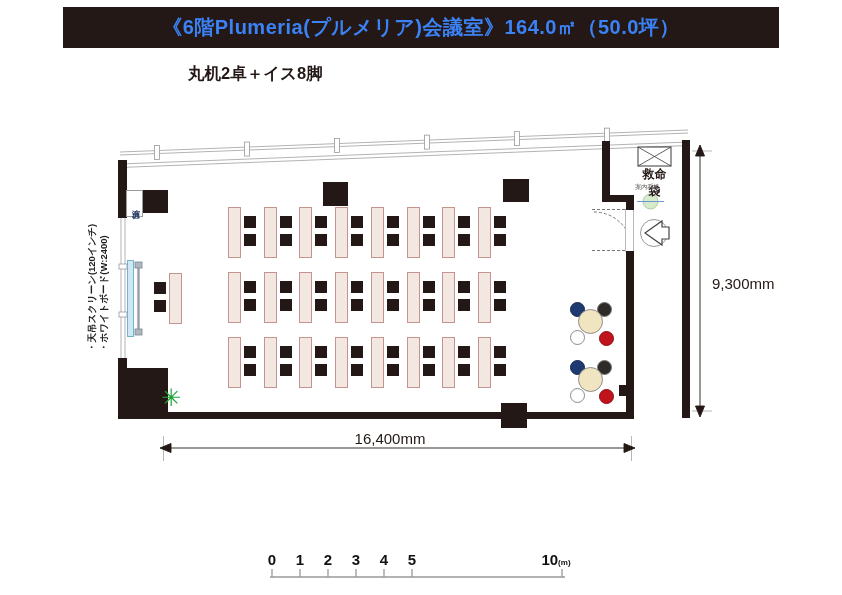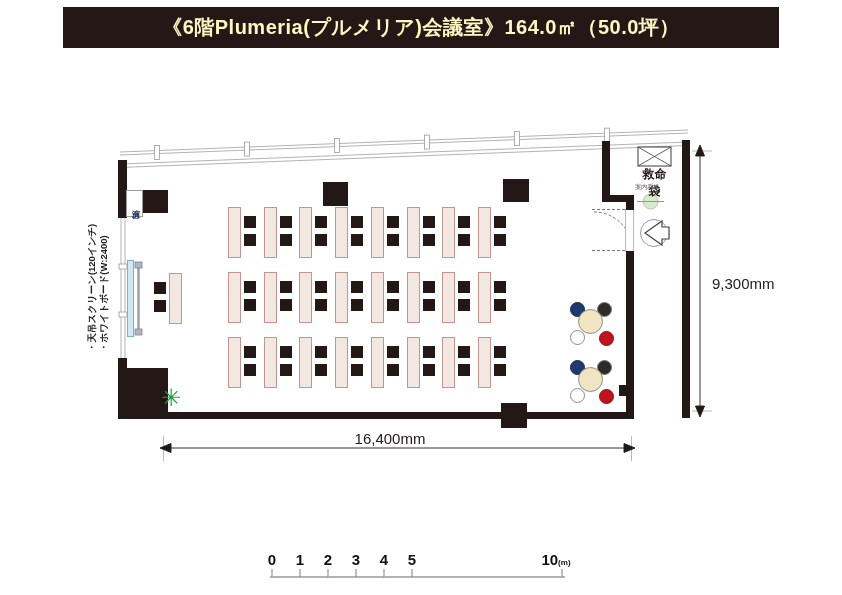--- a/index.html
+++ b/index.html
@@ -1,21 +1,21 @@
 <!DOCTYPE html>
 <html><head>
 <meta charset="utf-8">
 <style>
   html,body{margin:0;padding:0;background:#fff;}
   #stage{position:relative;width:842px;height:595px;background:#fff;overflow:hidden;
          font-family:"Liberation Sans","DejaVu Sans",sans-serif;color:#231815;}
   .abs{position:absolute;}
   #title-bar{left:63px;top:7px;width:716px;height:41px;background:#231815;
              display:flex;align-items:center;justify-content:center;}
-  #title-bar .t{color:#fef9c3;font-size:20px;font-weight:bold;letter-spacing:.5px;white-space:nowrap;}
+  #title-bar .t{color:#3b82f6;font-size:20px;font-weight:bold;letter-spacing:.5px;white-space:nowrap;}
   #equipment{left:106px;top:62px;font-size:16.5px;font-weight:bold;line-height:23px;white-space:nowrap;}
   #equipment .indent{padding-left:82px;}
   .wall{position:absolute;background:#231815;}
   .pillar{position:absolute;background:#231815;}
   .desk{position:absolute;background:#f3e7e2;border:1px solid #c5948e;box-sizing:border-box;}
   .chair{position:absolute;background:#231815;}
   .rtable{position:absolute;border-radius:50%;background:#f0e5c0;border:1px solid #8d8d8d;box-sizing:border-box;}
   .rchair{position:absolute;border-radius:50%;box-sizing:border-box;}
   #screen-bar{left:127px;top:260px;width:7px;height:77px;background:#cfe9f4;border:1px solid #74b2cf;box-sizing:border-box;}
   #lectern{left:126px;top:190px;width:17px;height:27px;background:#fff;border:1px solid #9a9a9a;
@@ -117,20 +117,21 @@
           <line x1="412" y1="569" x2="412" y2="577"></line>
           <line x1="562" y1="569" x2="562" y2="577"></line>
         </g>
     </g>
   </svg>
 
   <div id="title-bar" class="abs">
     <span class="t">《6階Plumeria(プルメリア)会議室》164.0㎡（50.0坪）</span>
   </div>
   <div id="equipment" class="abs">
+    <div class="indent">丸机2卓＋イス8脚</div>
   </div>
 
   <div id="plan-items">
       <div class="wall" style="left: 118px; top: 160px; width: 9px; height: 58px;"></div>
       <div class="wall" style="left: 118px; top: 358px; width: 9px; height: 54px;"></div>
       <div class="wall" style="left: 118px; top: 368px; width: 50px; height: 44px;"></div>
       <div class="wall" style="left: 118px; top: 412px; width: 516px; height: 7px;"></div>
       <div class="wall" style="left: 602px; top: 141px; width: 8px; height: 57px;"></div>
       <div class="wall" style="left: 602px; top: 195px; width: 32px; height: 7px;"></div>
       <div class="wall" style="left: 626px; top: 197px; width: 8px; height: 13px;"></div>

